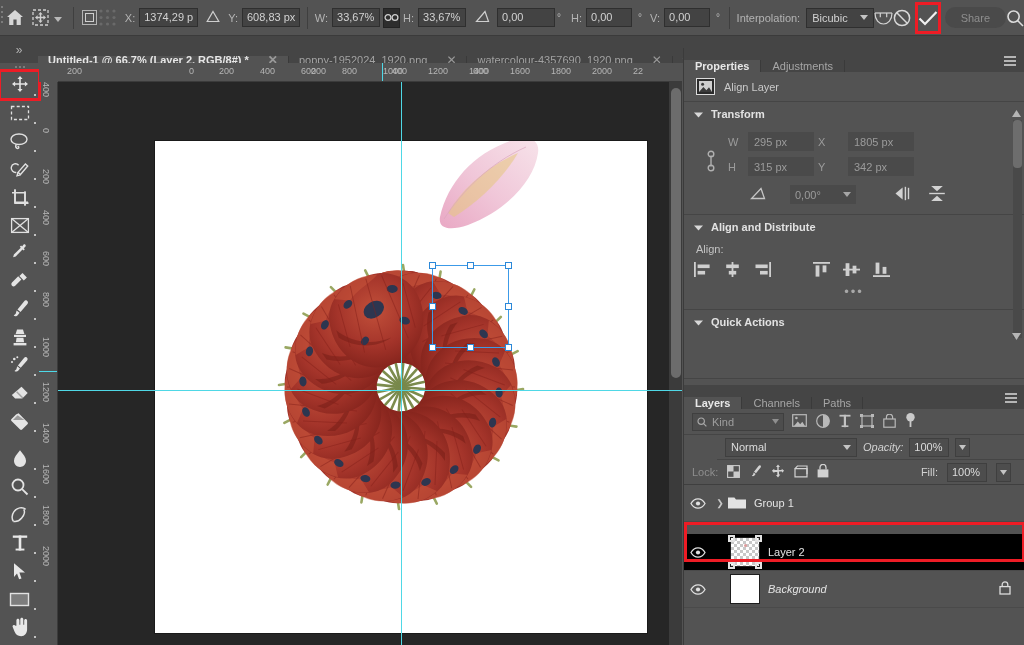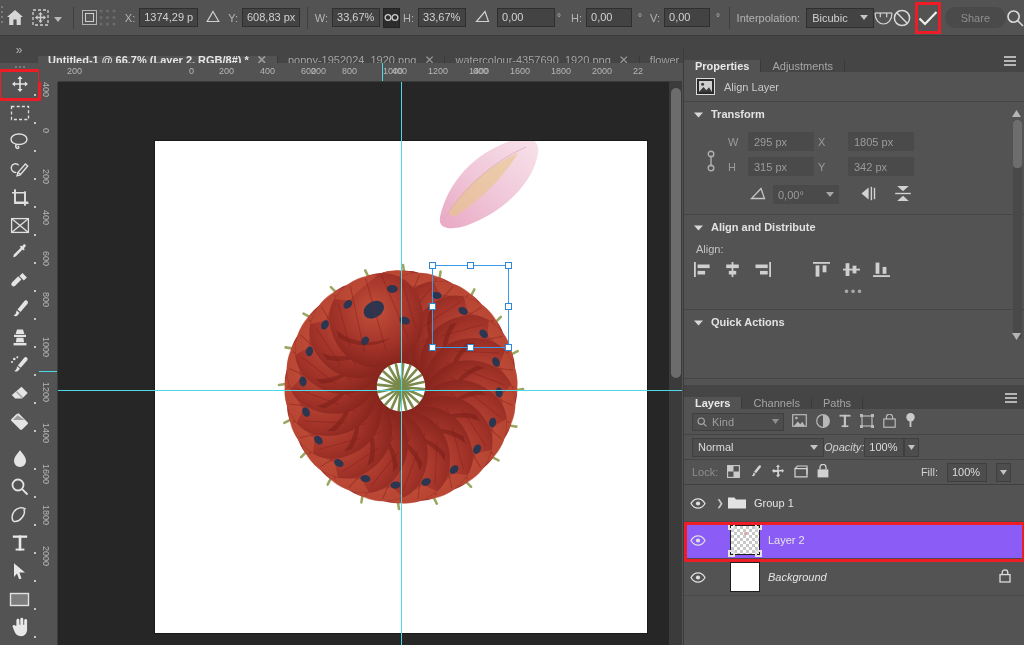--- a/index.html
+++ b/index.html
@@ -56,21 +56,21 @@
   }
   .search-btn { width: 30px; height: 30px; display:flex; align-items:center; justify-content:center; }
 
   
   .tab-bar {
     position: absolute; left: 0; top: 36px; width: 1024px; height: 27px;
     background: #454545; display: flex; align-items: stretch;
   }
   .tab-overflow-left { width: 38px; display:flex; align-items:center; justify-content:center; color:#b0b0b0; font-size: 12px;}
   .tab {
-    display: flex; align-items: center; gap: 8px; padding: 0 10px;
+    display: flex; align-items: center; gap: 19px; padding: 0 10px;
     font-size: 11px; color: #a2a2a2; background: #454545;
     border-right: 1px solid #3a3a3a; white-space: nowrap; cursor: default; margin-top: 20px;
   }
   .tab.active { background: #535353; color: #e6e6e6; font-weight: bold; }
   .tab .tab-close { color: #9a9a9a; font-size: 12px; line-height: 1; }
   .tab-overflow-right { width: 36px; display:flex; align-items:center; justify-content:center; color:#bdbdbd; font-size: 13px; margin-left:auto;}
 
   
   .toolbar {
     position: absolute; left: 0; top: 63px; width: 40px; height: 582px;
@@ -170,21 +170,21 @@
   .chev { width: 9px; height: 9px; }
 
   .xform-body { display: flex; align-items: flex-start; padding: 6px 10px 10px 10px; }
   .link-col { width: 34px; display:flex; align-items:center; justify-content:center; padding-top: 18px; }
   .xf-grid { display: grid; grid-template-columns: 16px 66px 26px 66px; gap: 6px 4px; align-items: center; }
   .xf-lbl { font-size: 11px; color: #9b9b9b; text-align: left; }
   .xf-val {
     background: #4a4a4a; color: #9b9b9b; height: 19px; line-height: 18px;
     font-size: 11px; padding: 0 5px; border: 1px solid #4a4a4a;
   }
-  .xf-row2 { display: flex; align-items: center; gap: 7px; padding: 9px 0 0 22px; }
+  .xf-row2 { display: flex; align-items: center; gap: 24px; padding: 9px 0 0 22px; }
   .angle-field {
     background: #4a4a4a; color: #9b9b9b; height: 19px; line-height: 18px; font-size: 11px;
     padding: 0 5px; width: 66px; display:flex; align-items:center; justify-content:space-between;
   }
   .flip-icons { display: flex; align-items: center; gap: 14px; margin-left: 14px; }
 
   .align-body { padding: 2px 10px 8px 10px; }
   .align-label { font-size: 11px; color: #c3c3c3; padding: 2px 0 7px 2px;}
   .align-icons { display: flex; align-items: center; gap: 13px; }
   .align-gap { width: 16px; }
@@ -197,42 +197,42 @@
   
   .layers-panel { position: absolute; left: 0; top: 337px; width: 341px; height: 260px; background: #535353; }
   .layers-filter { display: flex; align-items: center; gap: 8px; height: 26px; padding: 0 8px; border-bottom: 1px solid #454545; }
   .kind-select {
     display:flex; align-items:center; gap:5px; background:#4d4d4d; border:1px solid #3f3f3f;
     height:18px; padding:0 4px; width:92px; color:#9e9e9e; font-size:11px;
   }
   .kind-select .caret { margin-left:auto; }
   .filter-icons { display:flex; align-items:center; gap:9px; }
 
-  .blend-row { display: flex; align-items: center; height: 25px; padding: 0 8px; border-bottom: 1px solid #454545;}
+  .blend-row { display: flex; align-items: center; gap: 6px; height: 25px; padding: 0 8px; border-bottom: 1px solid #454545; margin-left: 33px;}
   .blend-select {
     background: #4d4d4d; border: 1px solid #3f3f3f; height: 19px; width: 132px;
     display: flex; align-items: center; padding: 0 5px; color: #dcdcdc; font-size: 11px;
   }
   .blend-select .caret { margin-left: auto; }
   .opacity-val {
     background: #4d4d4d; border: 1px solid #3f3f3f; height: 19px; padding: 0 4px;
     color: #dcdcdc; font-size: 11px; line-height: 17px; min-width: 40px; text-align: left;
   }
   .mini-caret { width: 15px; height: 19px; background: #4d4d4d; border: 1px solid #3f3f3f;
                 display:flex; align-items:center; justify-content:center; }
 
   .lock-row { display: flex; align-items: center; gap: 9px; height: 25px; padding: 0 8px; border-bottom: 1px solid #3f3f3f;}
   .lock-label { font-size: 11px; color: #8e8e8e; }
 
   .layer-list { position: relative; }
   .layer-row {
     display: flex; align-items: center; height: 37px; border-bottom: 1px solid #4a4a4a;
     position: relative; background: #535353;
   }
-  .layer-row.selected { background: #8b5cf6; }
+  .layer-row.selected { background: #000000; margin-top: 12px; }
   .layer-eye { width: 28px; display: flex; align-items: center; justify-content: center; }
   .layer-disc { width: 16px; display:flex; align-items:center; justify-content:center; color:#c8c8c8; font-size:9px; }
   .layer-thumb { width: 30px; height: 30px; background: #fff; border: 1px solid #1e1e1e; margin-right: 8px; position: relative;}
   .layer-thumb.checker {
     background-image:
       linear-gradient(45deg,#c8c8c8 25%,transparent 25%,transparent 75%,#c8c8c8 75%),
       linear-gradient(45deg,#c8c8c8 25%,transparent 25%,transparent 75%,#c8c8c8 75%);
     background-size: 6px 6px; background-position: 0 0, 3px 3px; background-color: #fff;
   }
   .layer-thumb .mini-dot { position:absolute; left: 13px; top: 6px; width:3px; height:3px; background:#e09c9c; border-radius:50%;}

